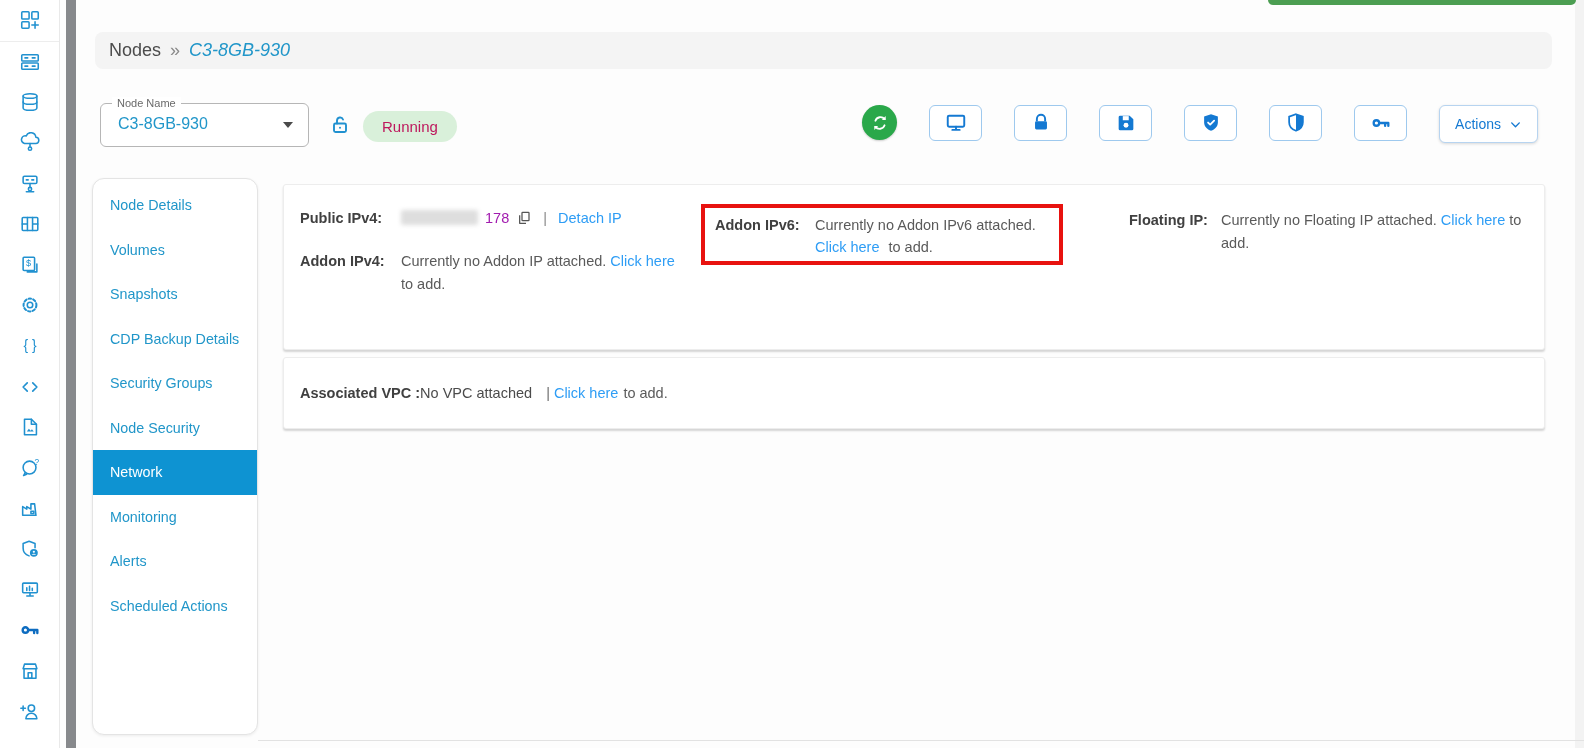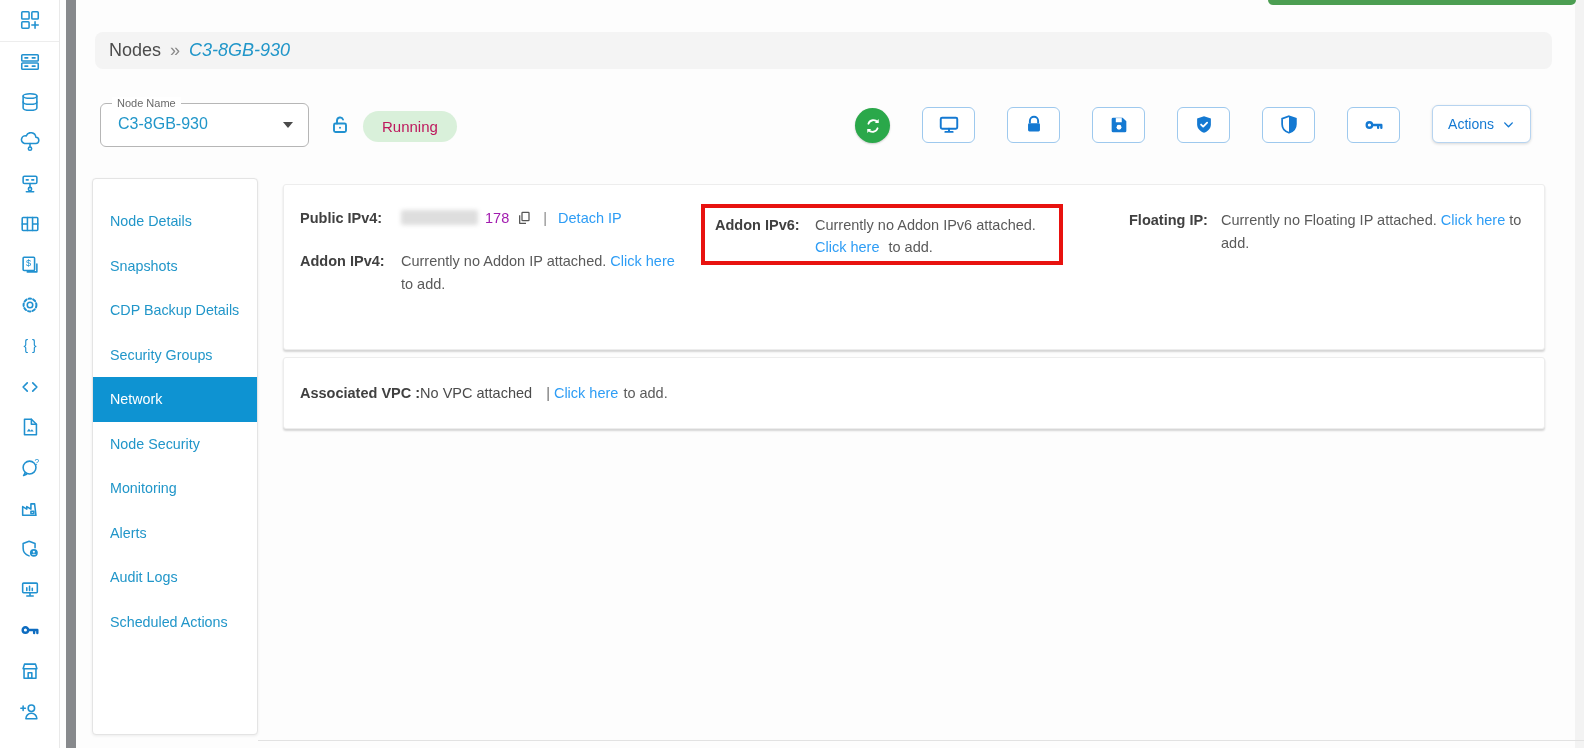--- a/index.html
+++ b/index.html
@@ -23,28 +23,28 @@
   .crumb-current{color:#2196c9;font-style:italic}
   
   .node-select{position:absolute;left:100px;top:103px;width:207px;height:42px;border:1px solid #b6b6b6;border-radius:6px;background:#fff;cursor:pointer;z-index:2}
   .node-select .flabel{position:absolute;top:-7px;left:11px;background:#fff;padding:0 5px;font-size:11px;color:#6a6a6a}
   .node-select .val{position:absolute;left:17px;top:0;line-height:40px;font-size:16px;color:#2196c9}
   .node-select .caret{position:absolute;right:15px;top:18px;width:0;height:0;border-left:5.5px solid transparent;border-right:5.5px solid transparent;border-top:6px solid #4a4a4a}
   .unlock-wrap{position:absolute;left:328px;top:112px;z-index:2}
   .badge-running{position:absolute;left:363px;top:111px;height:31px;padding:0 19px;background:#d9f0da;color:#be185d;
     border-radius:16px;font-size:15px;display:flex;align-items:center;z-index:2}
   
-  .toolbar{position:absolute;top:105px;right:53px;display:flex;align-items:flex-end;gap:32px;z-index:2}
+  .toolbar{position:absolute;top:105px;right:46px;display:flex;align-items:flex-start;gap:32px;z-index:2}
   .btn-circle{width:35px;height:35px;border-radius:50%;background:#2aa84a;display:flex;align-items:center;justify-content:center;cursor:pointer;border:none;box-shadow:0 1px 2px rgba(0,0,0,.2)}
   .icon-btn{width:53px;height:36px;border:1px solid #9ec9ee;border-radius:6px;background:#fff;display:flex;align-items:center;justify-content:center;cursor:pointer}
   .actions-btn{height:38px;padding:0 15px;border:1px solid #b7d4f0;border-radius:6px;background:#fff;color:#1479d2;
     font-size:14px;display:flex;align-items:center;gap:8px;cursor:pointer;box-shadow:0 1px 3px rgba(0,0,0,.15);font-family:inherit}
   
-  .nav-card{position:absolute;left:92px;top:178px;width:166px;height:557px;background:#fff;border:1px solid #e4e4e4;border-radius:4px;
-    box-shadow:0 1px 3px rgba(0,0,0,.07);box-sizing:border-box;padding-top:20px;z-index:2}
+  .nav-card{position:absolute;left:92px;top:178px;width:166px;height:557px;background:#fff;border:1px solid #e4e4e4;border-radius:12px;
+    box-shadow:0 1px 3px rgba(0,0,0,.07);box-sizing:border-box;padding-top:4px;z-index:2}
   .nav-item{height:44.5px;display:flex;align-items:center;padding-left:17px;font-size:14.3px;color:#2196c9;cursor:pointer}
   .nav-item.selected{background:#0e93d2;color:#fff}
   
   .card{position:absolute;left:283px;width:1262px;background:#fff;border:1px solid #ededed;border-radius:3px;
     box-shadow:0 2px 2px rgba(0,0,0,.16);box-sizing:border-box;z-index:2}
   .card1{top:184px;height:166px}
   .card2{top:357px;height:72px;display:flex;align-items:center;padding:0 16px}
   .lbl{font-weight:bold;color:#404040;font-size:14.5px;flex-shrink:0}
   .txt{color:#5a5a5a;font-size:14.5px}
   .link{color:#2e9df5;cursor:pointer;text-decoration:none}
@@ -269,28 +269,28 @@
   <button class="actions-btn">
     <span>Actions</span>
     <svg width="13" height="13" viewBox="0 0 24 24" fill="none" stroke="#1479d2" stroke-width="2.6" stroke-linecap="round" stroke-linejoin="round">
         <path d="m5 9 7 7 7-7"></path>
       </svg>
   </button>
 </div>
 
 <div class="nav-card">
   <div class="nav-item">Node Details</div>
+  <div class="nav-item">Volumes</div>
   <div class="nav-item">Snapshots</div>
   <div class="nav-item">CDP Backup Details</div>
   <div class="nav-item">Security Groups</div>
+  <div class="nav-item">Node Security</div>
   <div class="nav-item selected">Network</div>
-  <div class="nav-item">Node Security</div>
   <div class="nav-item">Monitoring</div>
   <div class="nav-item">Alerts</div>
-  <div class="nav-item">Audit Logs</div>
   <div class="nav-item">Scheduled Actions</div>
 </div>
 
 <div class="card card1">
 
   <div class="col1">
     <div class="row">
       <span class="lbl">Public IPv4:</span>
       <span class="txt">
         <span class="ip-blur"></span><span style="color:#a21caf">178</span>

